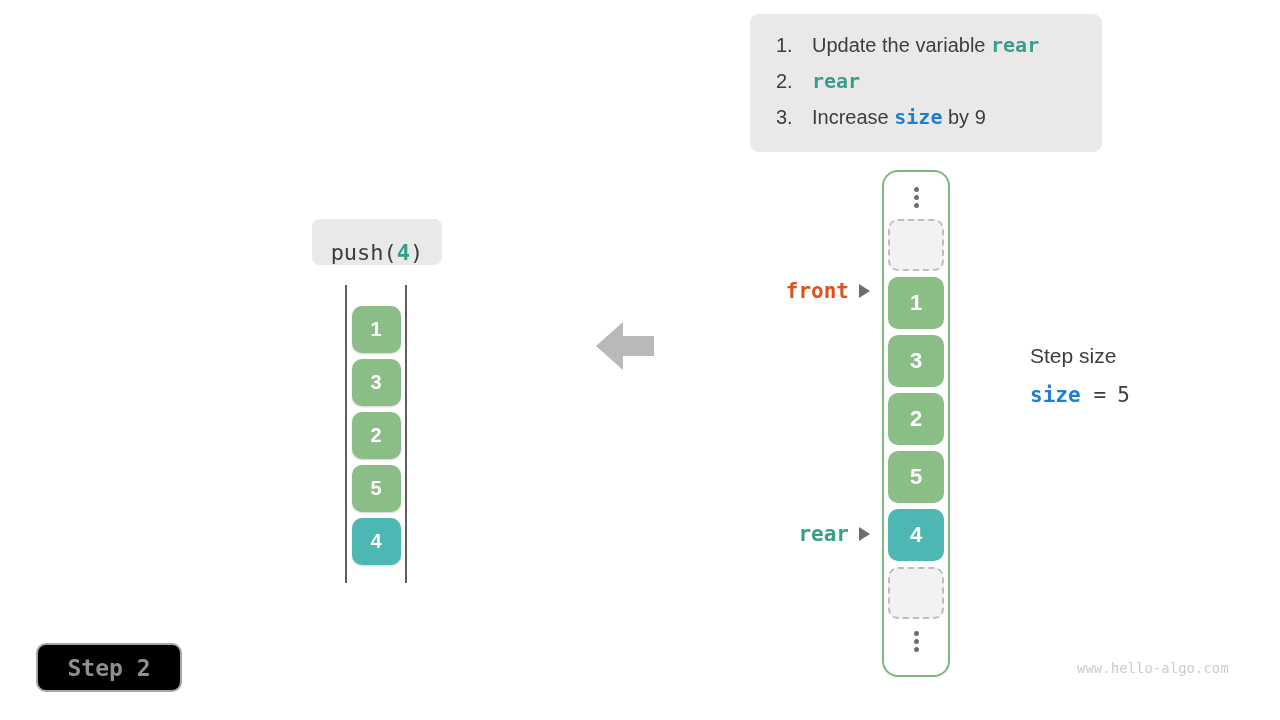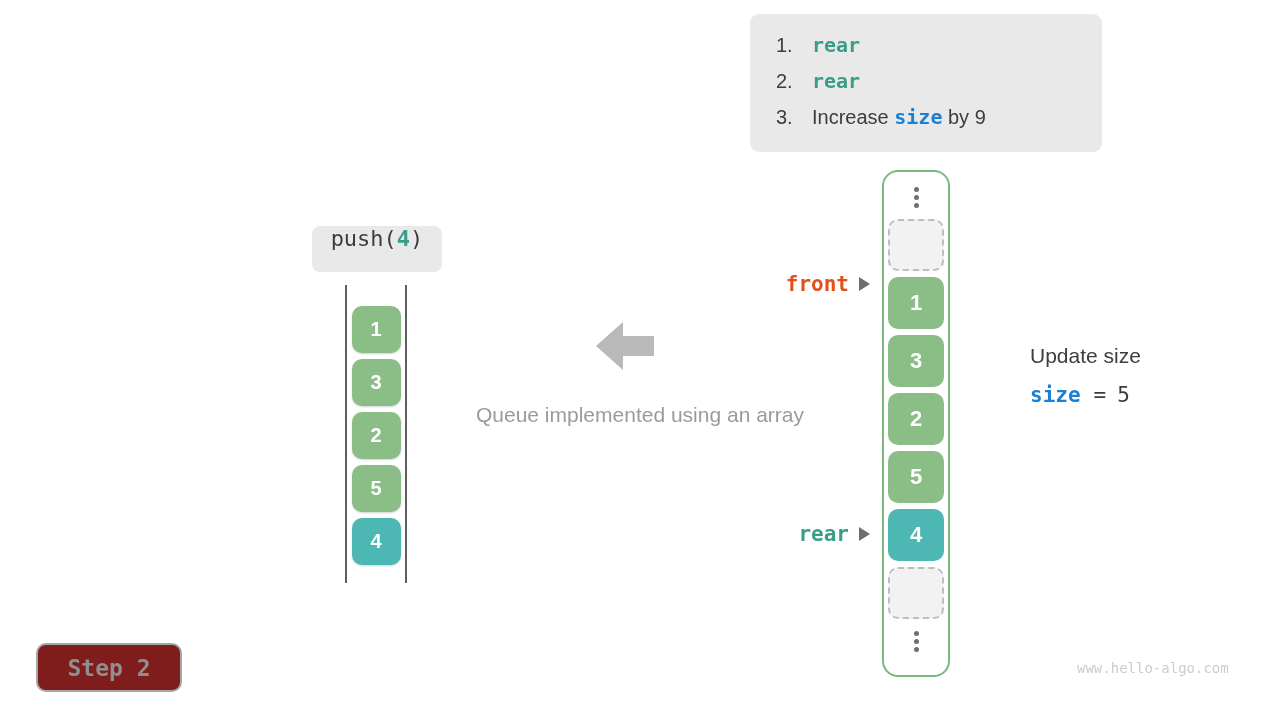--- a/index.html
+++ b/index.html
@@ -24,22 +24,22 @@
   .instructions{position:absolute;left:750px;top:14px;width:352px;height:138px;
     background:var(--panel-gray);border-radius:9px;padding:13px 10px 0 26px;}
   .instr-row{display:flex;font-size:20px;line-height:36px;color:var(--text-dark);}
   .instr-num{width:36px;flex:0 0 36px;}
   .instr-text{white-space:pre;}
   .code{font-family:"DejaVu Sans Mono",monospace;font-weight:bold;white-space:pre;}
   .code[data-color="teal"]{color:var(--code-teal);}
   .code[data-color="blue"]{color:var(--code-blue);}
 
   
-  .op-box{position:absolute;left:312px;top:226px;width:130px;height:46px;
-    background:var(--panel-gray);border-radius:8px;display:flex;align-items:flex-start;justify-content:center;
+  .op-box{position:absolute;left:312px;top:219px;width:130px;height:46px;
+    background:var(--panel-gray);border-radius:8px;display:flex;align-items:flex-end;justify-content:center;
     font-family:"DejaVu Sans Mono",monospace;font-size:22px;color:var(--text-dark);}
   .op-box .arg{color:var(--code-teal);font-weight:bold;}
 
   
   .stack{position:absolute;left:345px;top:285px;width:62px;height:298px;
     border-left:2px solid #5f5f5f;border-right:2px solid #5f5f5f;
     display:flex;flex-direction:column;align-items:center;padding-top:21px;gap:6px;}
   .stack .scell{width:49px;height:47px;border-radius:10px;display:flex;align-items:center;justify-content:center;
     color:#ffffff;font-weight:bold;font-size:20px;box-shadow:0 1px 2px rgba(0,0,0,.18);}
   .scell[data-type="green"]{background:var(--cell-green);}
@@ -60,52 +60,53 @@
   .dots i{width:5px;height:5px;border-radius:50%;background:var(--pointer-gray);}
   .acell{width:56px;height:52px;border-radius:10px;display:flex;align-items:center;justify-content:center;
     color:#ffffff;font-weight:bold;font-size:22px;}
   .acell[data-type="green"]{background:var(--cell-green);}
   .acell[data-type="teal"]{background:var(--cell-teal);}
   .acell[data-type="empty"]{background:#f2f2f2;border:2px dashed #bdbdbd;}
 
   
   .pointer{position:absolute;width:130px;display:flex;align-items:center;justify-content:flex-end;gap:10px;height:26px;}
   .pointer .plabel{font-family:"DejaVu Sans Mono",monospace;font-weight:bold;font-size:21px;}
-  .pointer-front{left:740px;top:271px;}
+  .pointer-front{left:740px;top:278px;}
   .pointer-front .plabel{color:var(--front-orange);}
   .pointer-rear{left:740px;top:521px;}
   .pointer-rear .plabel{color:var(--code-teal);}
   .tri{width:0;height:0;border-left:11px solid var(--pointer-gray);
     border-top:7px solid transparent;border-bottom:7px solid transparent;}
 
   
   .qsize{position:absolute;left:1030px;top:344px;}
   .qsize-title{font-size:21px;color:var(--text-dark);}
   .qsize-line{margin-top:15px;font-size:21px;display:flex;align-items:center;}
   .qsize-var{font-family:"DejaVu Sans Mono",monospace;font-weight:bold;color:var(--code-blue);}
   .qsize-eq{font-family:"DejaVu Sans Mono",monospace;color:var(--text-dark);margin:0 11px 0 13px;}
   .qsize-val{font-family:"DejaVu Sans Mono",monospace;color:var(--text-dark);}
 
   
-  .step-badge{position:absolute;left:36px;top:643px;width:146px;height:49px;background:#7f1d1d;
+  .step-badge{position:absolute;left:36px;top:643px;width:146px;height:49px;background:#000000;
     border:2px solid #a6a6a6;border-radius:10px;display:flex;align-items:center;justify-content:center;
     font-family:"DejaVu Sans Mono",monospace;font-weight:bold;font-size:23px;color:#8f8f8f;}
 
   
   .watermark{position:absolute;left:1077px;top:660px;font-family:"DejaVu Sans Mono",monospace;
     font-size:14px;color:#cccccc;}
 </style>
 </head>
 <body>
 
 <div class="canvas">
 
   <div class="instructions">
     <div class="instr-row">
       <span class="instr-num">1.</span>
+      <span class="instr-text">Update the variable </span>
       <span class="code" data-color="teal">rear</span>
       <span class="instr-text"></span>
     </div>
     <div class="instr-row">
       <span class="instr-num">2.</span>
       <span class="code" data-color="teal">rear</span>
       <span class="instr-text"></span>
     </div>
     <div class="instr-row">
       <span class="instr-num">3.</span>
@@ -126,21 +127,20 @@
     <div class="scell" data-type="green">3</div>
     <div class="scell" data-type="green">2</div>
     <div class="scell" data-type="green">5</div>
     <div class="scell" data-type="teal">4</div>
   </div>
 
   <svg class="big-arrow" viewBox="0 0 58 54" xmlns="http://www.w3.org/2000/svg">
     <polygon points="0,27 27,3 27,17 58,17 58,37 27,37 27,51" fill="#b9b9b9"></polygon>
   </svg>
 
-  <div class="caption">Queue implemented using an array</div>
 
   <div class="array">
     <div class="dots">
         <i></i>
         <i></i>
         <i></i>
       </div>
     <div class="acell" data-type="empty"></div>
     <div class="acell" data-type="green">1</div>
     <div class="acell" data-type="green">3</div>
@@ -159,21 +159,21 @@
     <span class="plabel">front</span>
     <span class="tri"></span>
   </div>
 
   <div class="pointer pointer-rear">
     <span class="plabel">rear</span>
     <span class="tri"></span>
   </div>
 
   <div class="qsize">
-    <div class="qsize-title">Update size</div>
+    <div class="qsize-title">Step size</div>
     <div class="qsize-line">
       <span class="qsize-var">size</span>
       <span class="qsize-eq">=</span>
       <span class="qsize-val">5</span>
     </div>
   </div>
 
   <div class="step-badge">Step 2</div>
 
   <div class="watermark">www.hello-algo.com</div>

